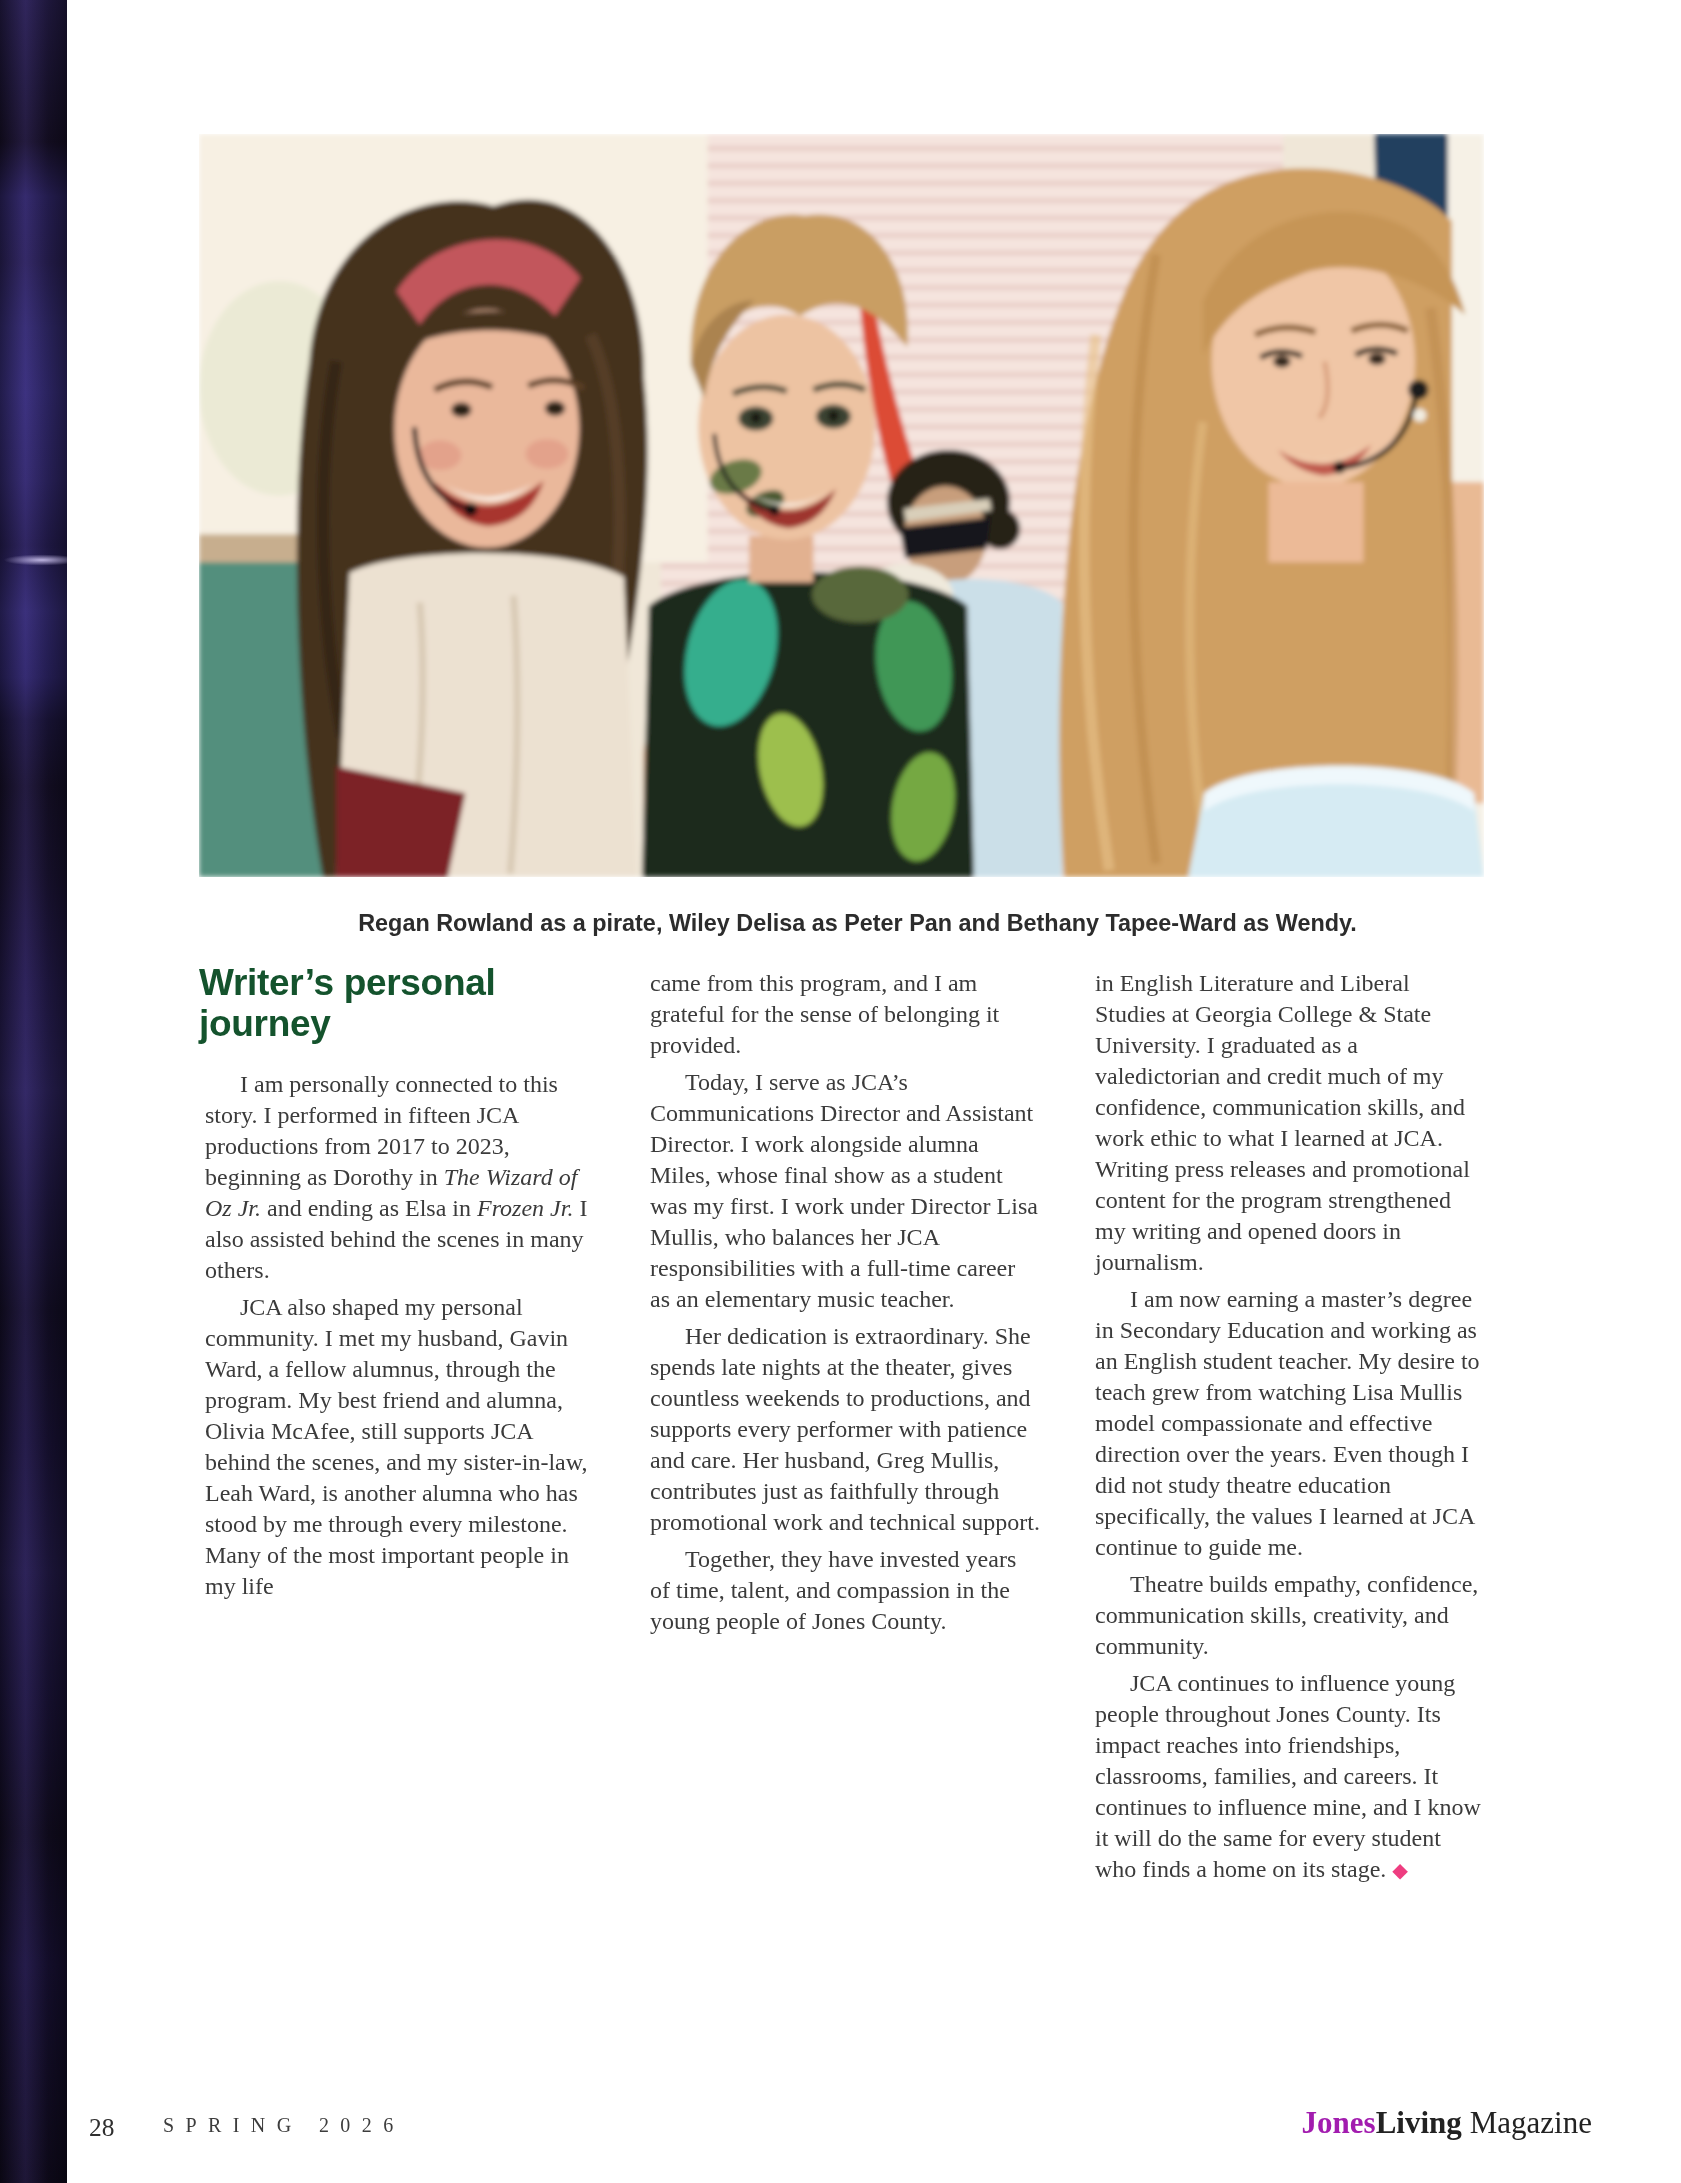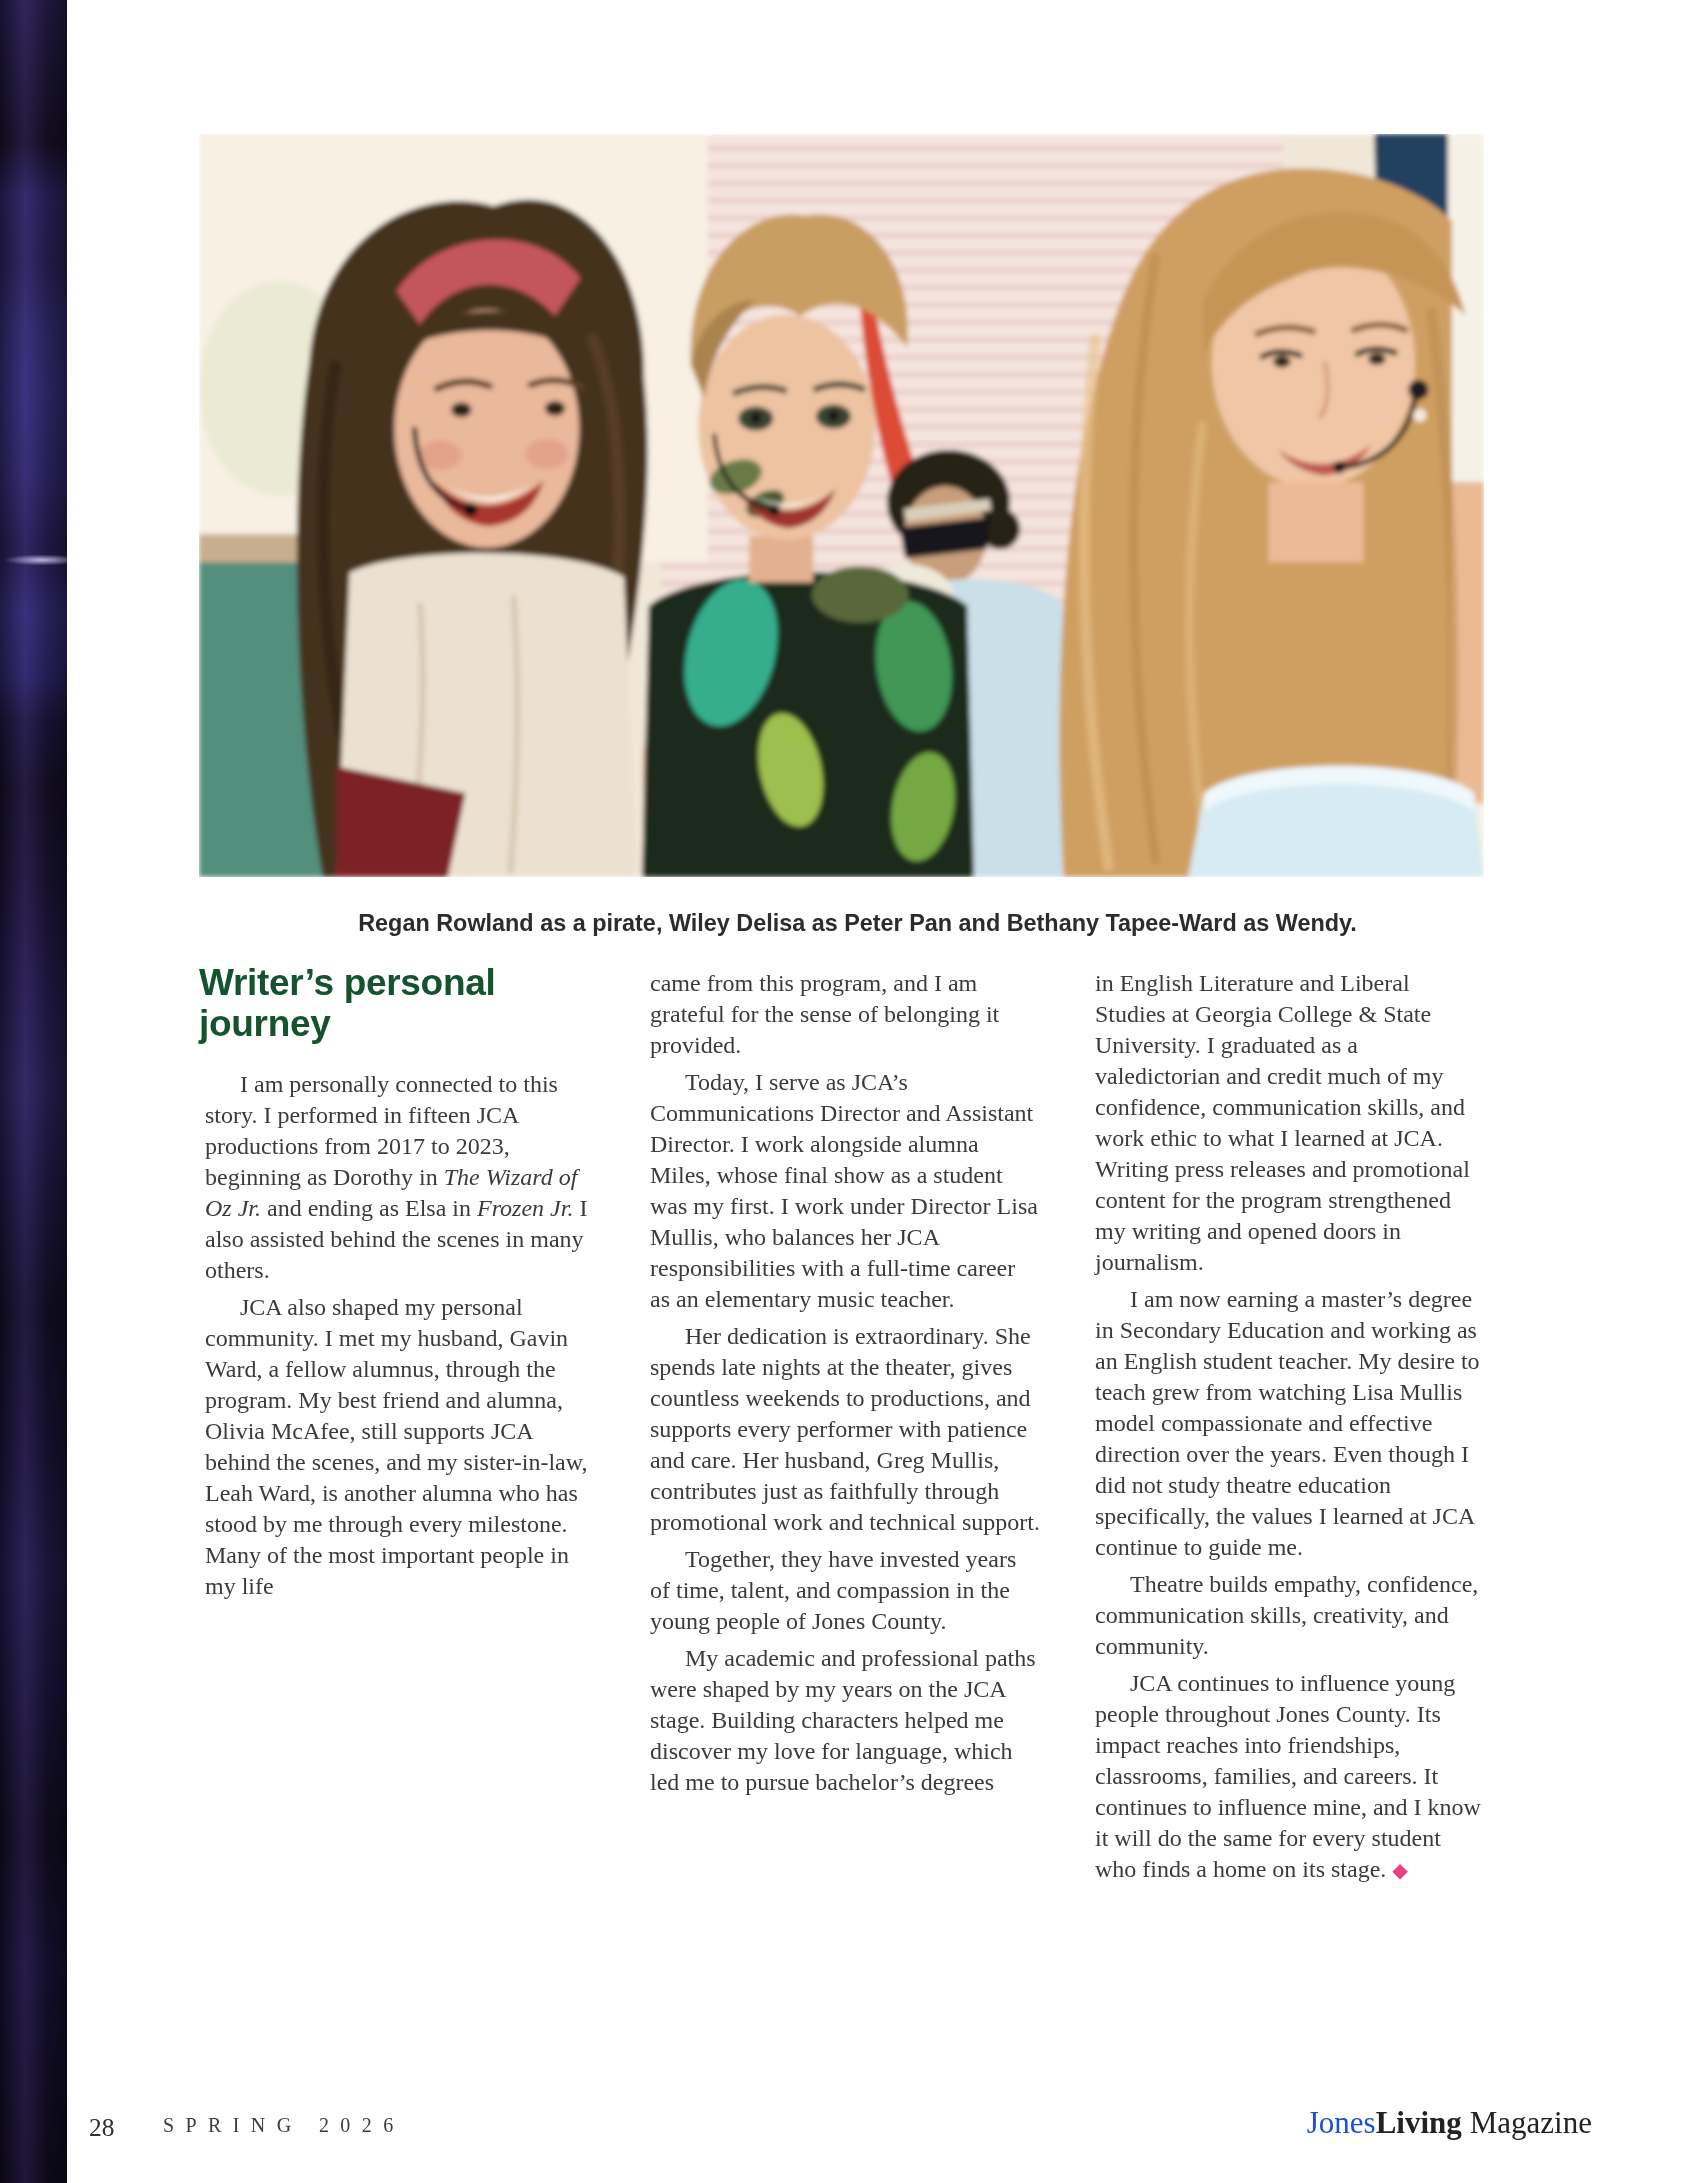--- a/index.html
+++ b/index.html
@@ -32,21 +32,21 @@
     font-size:37px;line-height:41px;color:#14532d;letter-spacing:-0.3px;
   }
   .para{margin:6px;text-indent:35px;}
   .para.cont{text-indent:0;}
   .para i{font-style:italic;}
   .diamond{color:#ee3d80;font-size:0.85em;}
   .footer{position:absolute;left:0;top:2102px;width:1681px;height:60px;font-family:"Liberation Serif",serif;}
   .pagenum{position:absolute;left:89px;top:10.7px;font-size:25.4px;font-weight:400;color:#2f2f2f;}
   .season{position:absolute;left:163px;top:12px;font-size:20px;letter-spacing:11.4px;color:#3d3d3d;}
   .brand{position:absolute;right:89px;top:2.7px;font-size:31px;color:#222;white-space:nowrap;}
-  .brand .jones{color:#1d4ed8;font-weight:400;}
+  .brand .jones{color:#a21caf;font-weight:700;}
   .brand .living{color:#222;font-weight:700;}
   .brand .mag{font-weight:400;color:#222;margin-left:8px;}
 </style>
 </head>
 <body>
 
 <div class="curtain"></div>
 
 <figure class="photo">
   <svg viewBox="0 0 1920 1110" width="1285" height="743">
@@ -165,21 +165,20 @@
   <h2 class="heading">Writer’s personal journey</h2>
   <p class="para"><span>I am personally connected to this story. I performed in fifteen JCA productions from 2017 to 2023, beginning as Dorothy in </span><i>The Wizard of Oz Jr.</i><span> and ending as Elsa in </span><i>Frozen Jr.</i><span> I also assisted behind the scenes in many others.</span></p>
   <p class="para">JCA also shaped my personal community. I met my husband, Gavin Ward, a fellow alumnus, through the program. My best friend and alumna, Olivia McAfee, still supports JCA behind the scenes, and my sister-in-law, Leah Ward, is another alumna who has stood by me through every milestone. Many of the most important people in my life</p>
 </div>
 
 <div class="col col2">
   <p class="para cont">came from this program, and I am grateful for the sense of belonging it provided.</p>
   <p class="para">Today, I serve as JCA’s Communications Director and Assistant Director. I work alongside alumna Miles, whose final show as a student was my first. I work under Director Lisa Mullis, who balances her JCA responsibilities with a full-time career as an elementary music teacher.</p>
   <p class="para">Her dedication is extraordinary. She spends late nights at the theater, gives countless weekends to productions, and supports every performer with patience and care. Her husband, Greg Mullis, contributes just as faithfully through promotional work and technical support.</p>
   <p class="para">Together, they have invested years of time, talent, and compassion in the young people of Jones County.</p>
-  <p class="para">My academic and professional paths were shaped by my years on the JCA stage. Building characters helped me discover my love for language, which led me to pursue bachelor’s degrees</p>
 </div>
 
 <div class="col col3">
   <p class="para cont">in English Literature and Liberal Studies at Georgia College &amp; State University. I graduated as a valedictorian and credit much of my confidence, communication skills, and work ethic to what I learned at JCA. Writing press releases and promotional content for the program strengthened my writing and opened doors in journalism.</p>
   <p class="para">I am now earning a master’s degree in Secondary Education and working as an English student teacher. My desire to teach grew from watching Lisa Mullis model compassionate and effective direction over the years. Even though I did not study theatre education specifically, the values I learned at JCA continue to guide me.</p>
   <p class="para">Theatre builds empathy, confidence, communication skills, creativity, and community.</p>
   <p class="para"><span>JCA continues to influence young people throughout Jones County. Its impact reaches into friendships, classrooms, families, and careers. It continues to influence mine, and I know it will do the same for every student who finds a home on its stage. </span><span class="diamond">◆</span></p>
 </div>
 
 <div class="footer">

